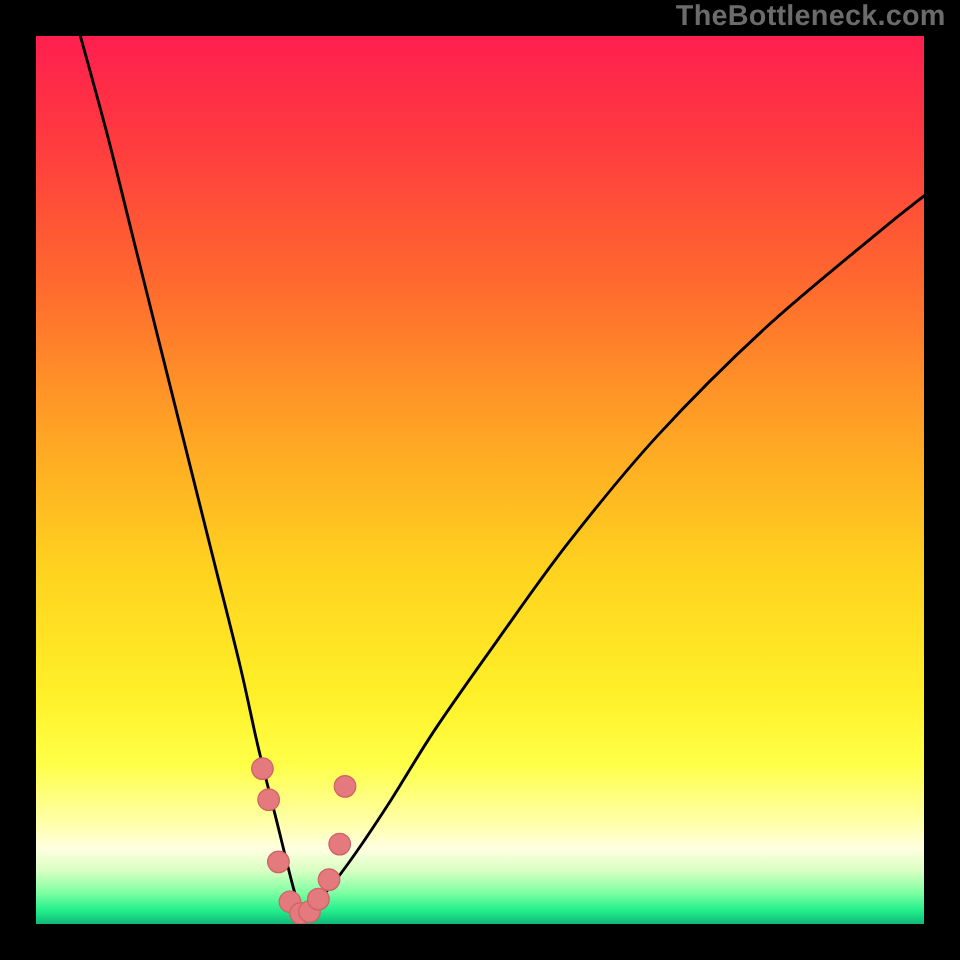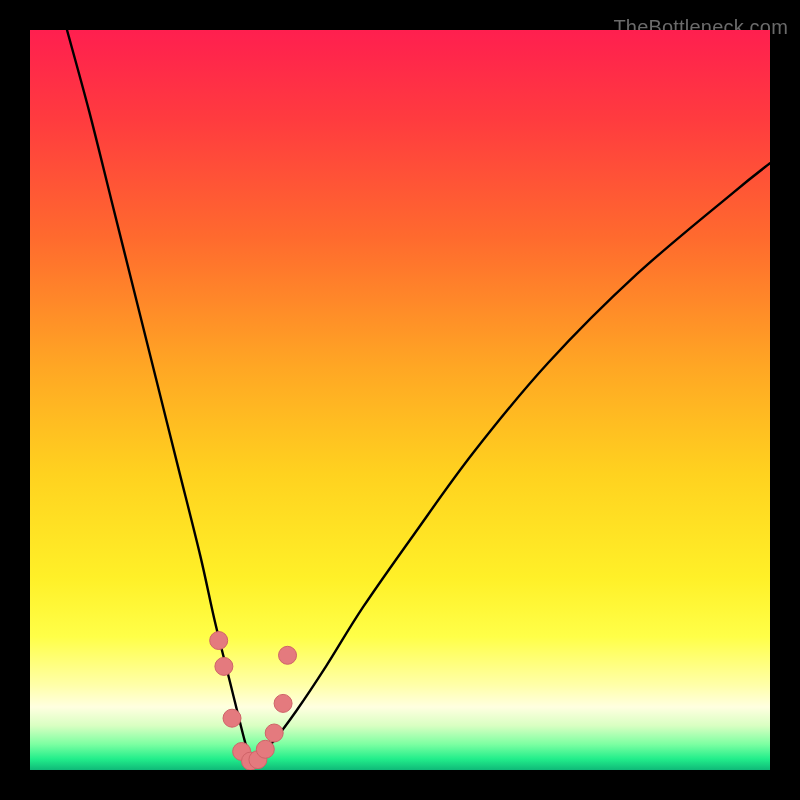--- a/index.html
+++ b/index.html
@@ -23,25 +23,25 @@
     width: 740px;
     height: 740px;
     overflow: hidden;
   }
   .gradient {
     position: absolute;
     inset: 0;
   }
   .watermark {
     position: absolute;
-    top: 16px;
+    top: 0;
     right: 12px;
     color: #6b6b6b;
-    font-size: 20px;
-    font-weight: 400;
+    font-size: 24px;
+    font-weight: 700;
     letter-spacing: 0.2px;
   }
   svg.curve {
     position: absolute;
     inset: 0;
   }
 </style>
 </head>
 <body>
 

